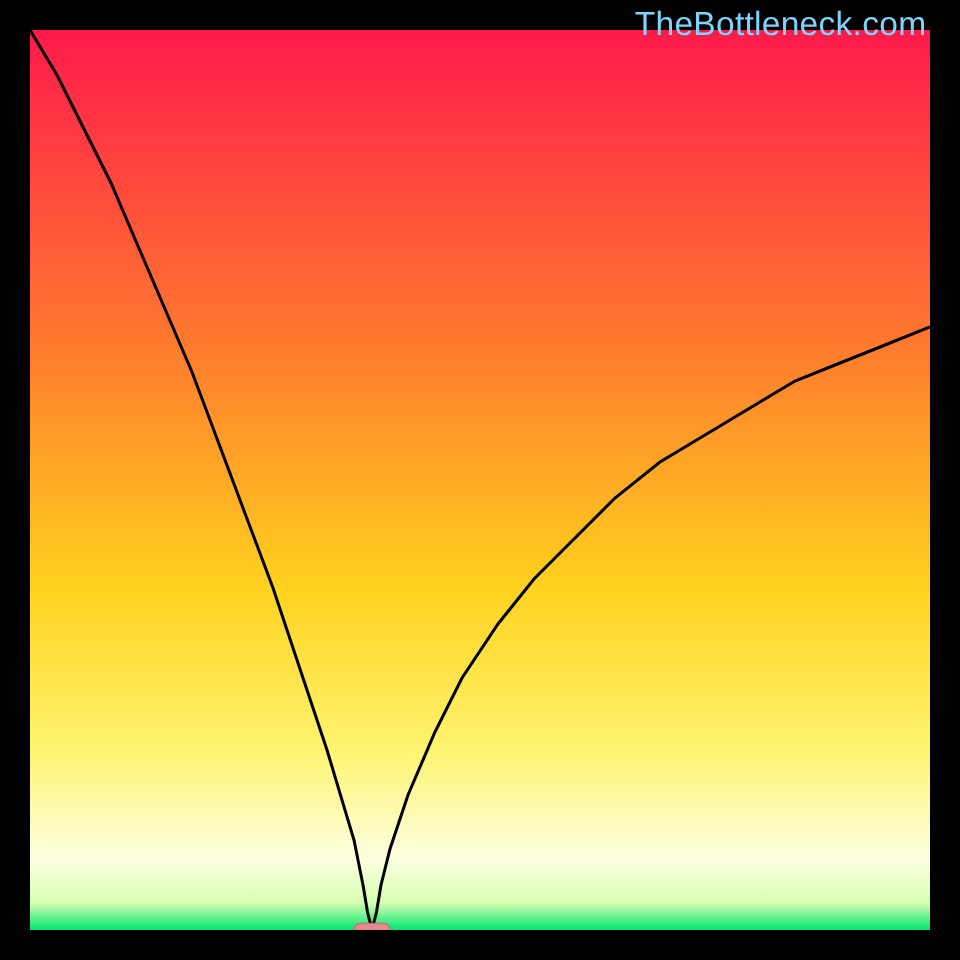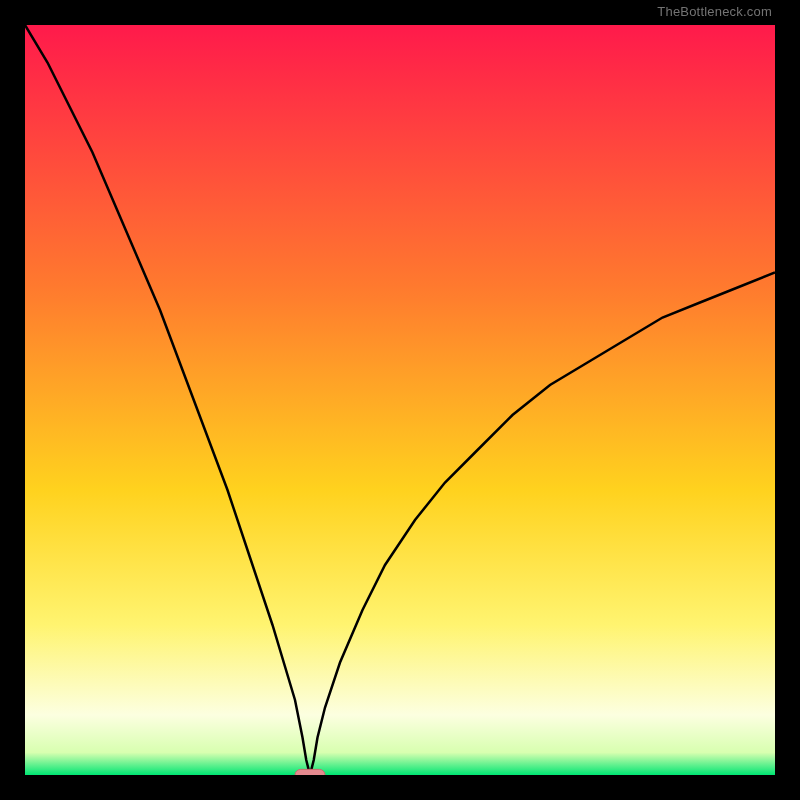--- a/index.html
+++ b/index.html
@@ -23,22 +23,22 @@
     position: absolute;
     left: 0;
     top: 0;
     width: 750px;
     height: 750px;
   }
   .watermark {
     position: absolute;
     top: 4px;
     right: 28px;
-    color: #737373;
-    font-size: 13px;
+    color: #7dd3fc;
+    font-size: 28px;
     font-weight: 500;
     letter-spacing: 0.2px;
     text-align: right;
   }
   svg { display: block; }
 </style>
 </head>
 <body>
 
 <div class="frame">

